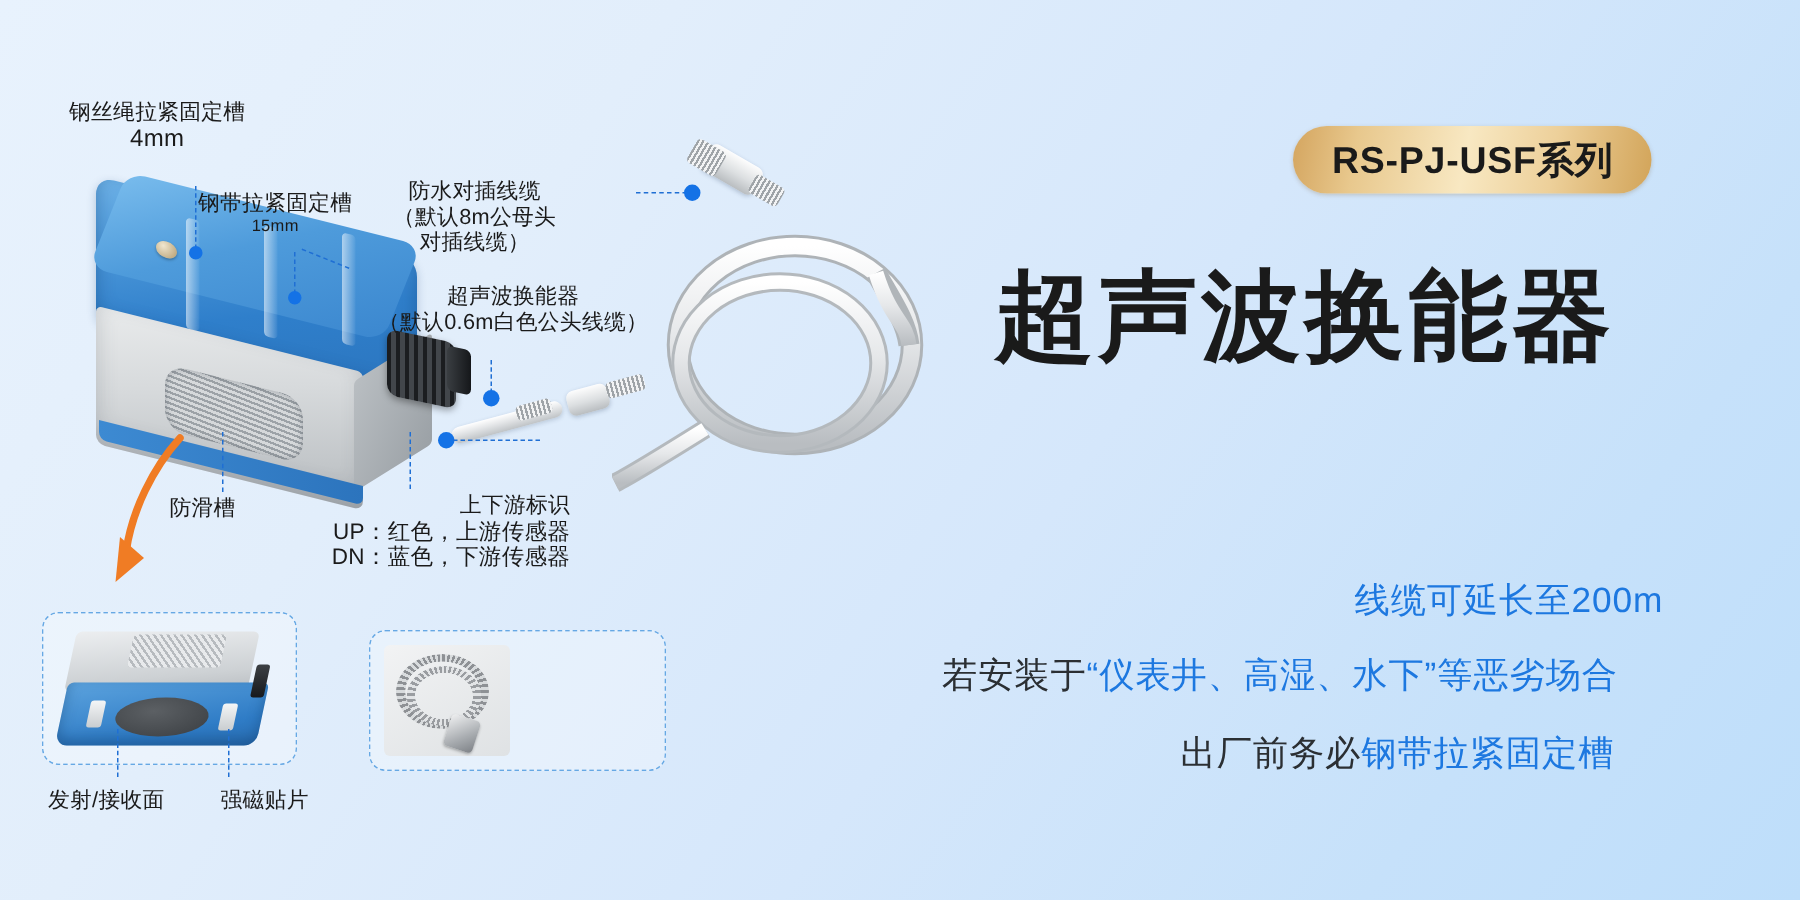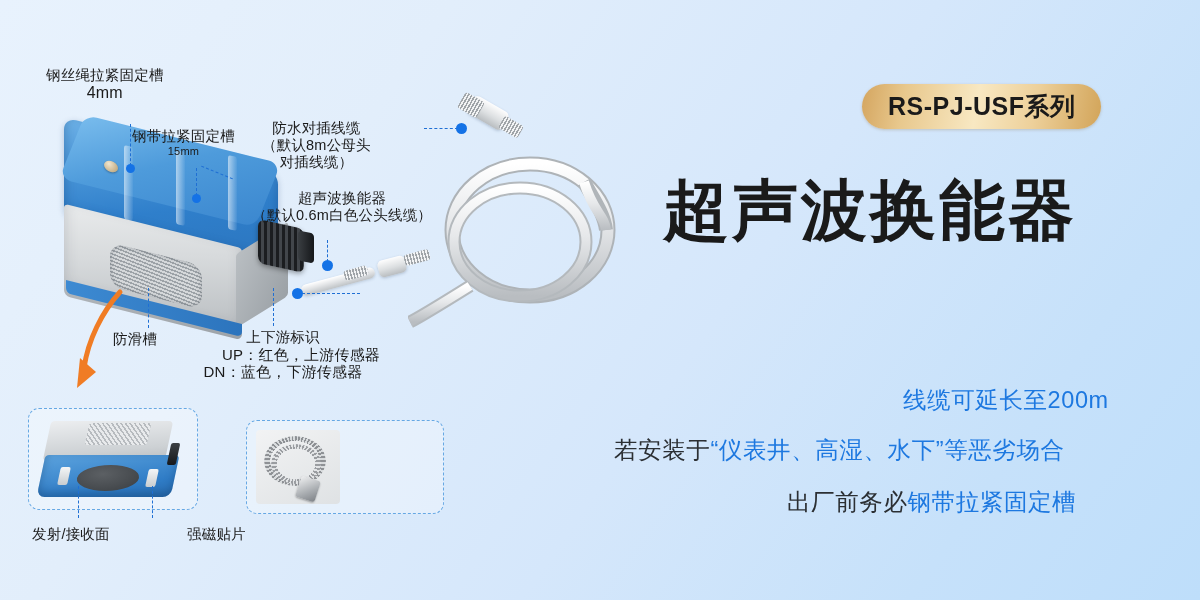--- a/index.html
+++ b/index.html
@@ -114,21 +114,21 @@
     background:linear-gradient(100deg,#d4a55f 0%,#e8c88d 18%,#f8e8c2 48%,#edd09a 72%,#d2a459 100%);
     box-shadow:0 1px 3px rgba(120,85,30,.25);
   }
   #badge span{font-size:25px;font-weight:bold;color:#1a1a1a;letter-spacing:.5px;white-space:nowrap;}
   #hero{left:663px;top:172px;font-size:66px;font-weight:bold;color:#1a1a1a;letter-spacing:3px;white-space:nowrap;}
   #subhero{left:846px;top:267px;font-size:33px;font-weight:bold;color:#1766c4;letter-spacing:1px;white-space:nowrap;}
   .bline{font-size:23.5px;white-space:nowrap;letter-spacing:.6px;}
   .dk{color:#2b2f33;}
   .bl{color:#1d78e0;}
   #bl1{left:903px;top:387px;}
-  #bl2{left:614px;top:437px;}
+  #bl2{left:628px;top:437px;}
   #bl3{left:787px;top:489px;}
 </style>
 </head>
 <body>
 
 <div id="banner">
 
   <div class="abs" id="device">
     <div class="devblue"></div>
     <div class="devtopface"></div>
@@ -201,21 +201,21 @@
   <div class="abs vleader" style="left:327px;top:240px;height:22px;"></div>
   <div class="abs dot" style="left:322px;top:260px;"></div>
 
   <div class="abs dot" style="left:292px;top:288px;"></div>
   <div class="abs hleader" style="left:302px;top:293px;width:58px;"></div>
 
   <div class="abs vleader" style="left:148px;top:288px;height:40px;"></div>
   <div class="abs cn anno" style="left:113px;top:331px;">防滑槽</div>
 
   <div class="abs vleader" style="left:273px;top:288px;height:38px;"></div>
-  <div class="abs cn anno c" style="left:186px;top:329px;">
+  <div class="abs cn anno c" style="left:186px;top:329px;text-align:right;">
     <div>上下游标识</div>
     <div style="font-size:15px;margin-left:36px;">UP：红色，上游传感器</div>
     <div style="font-size:15px;">DN：蓝色，下游传感器</div>
   </div>
 
   <svg class="abs" id="orangearrow" viewBox="0 0 70 104">
     <path d="M46 6 C 28 26 14 54 10 82" fill="none" stroke="#f07c24" stroke-width="5" stroke-linecap="round"></path>
     <path d="M3 102 L 6 72 L 22 86 Z" fill="#f07c24"></path>
   </svg>
 
@@ -226,21 +226,21 @@
       <div class="p1blue"></div>
       <div class="p1disc"></div>
       <div class="p1mag" style="left:18px;top:46px;"></div>
       <div class="p1mag" style="left:106px;top:48px;"></div>
       <div class="p1blk"></div>
     </div>
   </div>
   <div class="abs vleader" style="left:78px;top:486px;height:32px;"></div>
   <div class="abs vleader" style="left:152px;top:486px;height:32px;"></div>
   <div class="abs cn anno" style="left:32px;top:526px;">发射/接收面</div>
-  <div class="abs cn anno" style="left:147px;top:526px;margin-left:40px;">强磁贴片</div>
+  <div class="abs cn anno" style="left:147px;top:526px;">强磁贴片</div>
 
   <div class="abs inset" id="inset2">
     <div class="photo2">
       <div class="clampring" style="left:8px;top:6px;width:62px;height:50px;border-width:6px;
            background:repeating-conic-gradient(#8e9195 0deg 4deg,#d8dbdd 4deg 8deg);
            -webkit-mask:radial-gradient(ellipse,transparent 56%,#000 57%);
            mask:radial-gradient(ellipse,transparent 56%,#000 57%);border:none;"></div>
       <div class="clampring" style="left:15px;top:14px;width:50px;height:40px;border-width:5px;
            background:repeating-conic-gradient(#9a9da1 0deg 5deg,#e2e4e6 5deg 10deg);
            -webkit-mask:radial-gradient(ellipse,transparent 54%,#000 55%);

